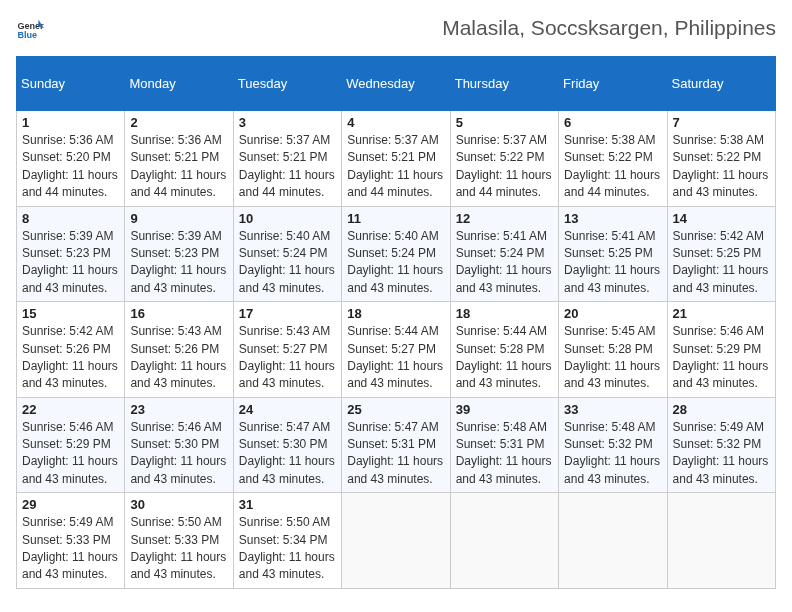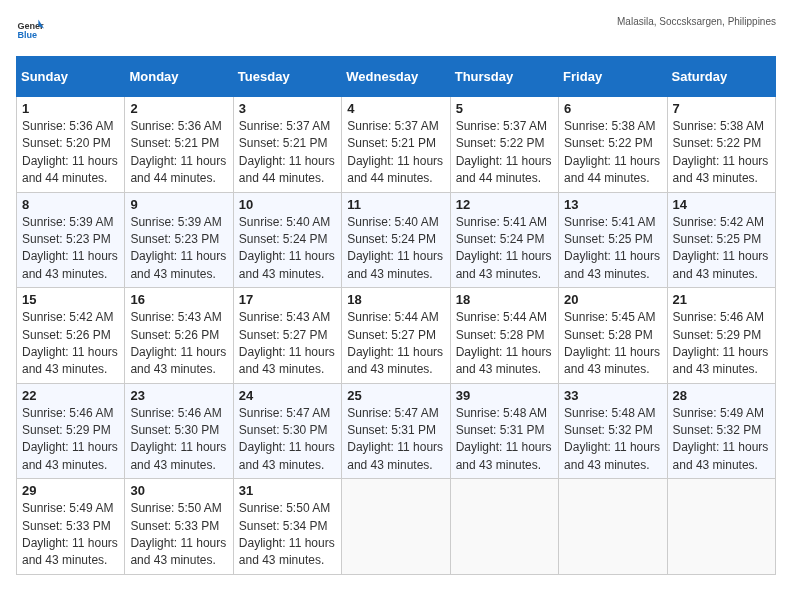--- a/index.html
+++ b/index.html
@@ -27,35 +27,35 @@
     }
     .title-area {
       text-align: right;
     }
     .main-title {
       font-size: 32px;
       font-weight: bold;
       color: #333;
     }
     .subtitle {
-      font-size: 10px;
+      font-size: 21px;
       color: #555;
     }
     .calendar {
       width: 100%;
       border-collapse: collapse;
       font-size: 11px;
     }
     .calendar thead tr th {
       background-color: #1a6fc4;
       color: #fff;
-      padding: 12px 4px;
+      padding: 19px 4px;
       text-align: left;
       font-size: 13px;
-      font-weight: bold;
+      font-weight: normal;
       border: 1px solid #1a6fc4;
     }
     .calendar tbody tr td {
       border: 1px solid #ccc;
       vertical-align: top;
       padding: 4px 5px;
       width: 108px;
       min-height: 75px;
       background: #fff;
     }

